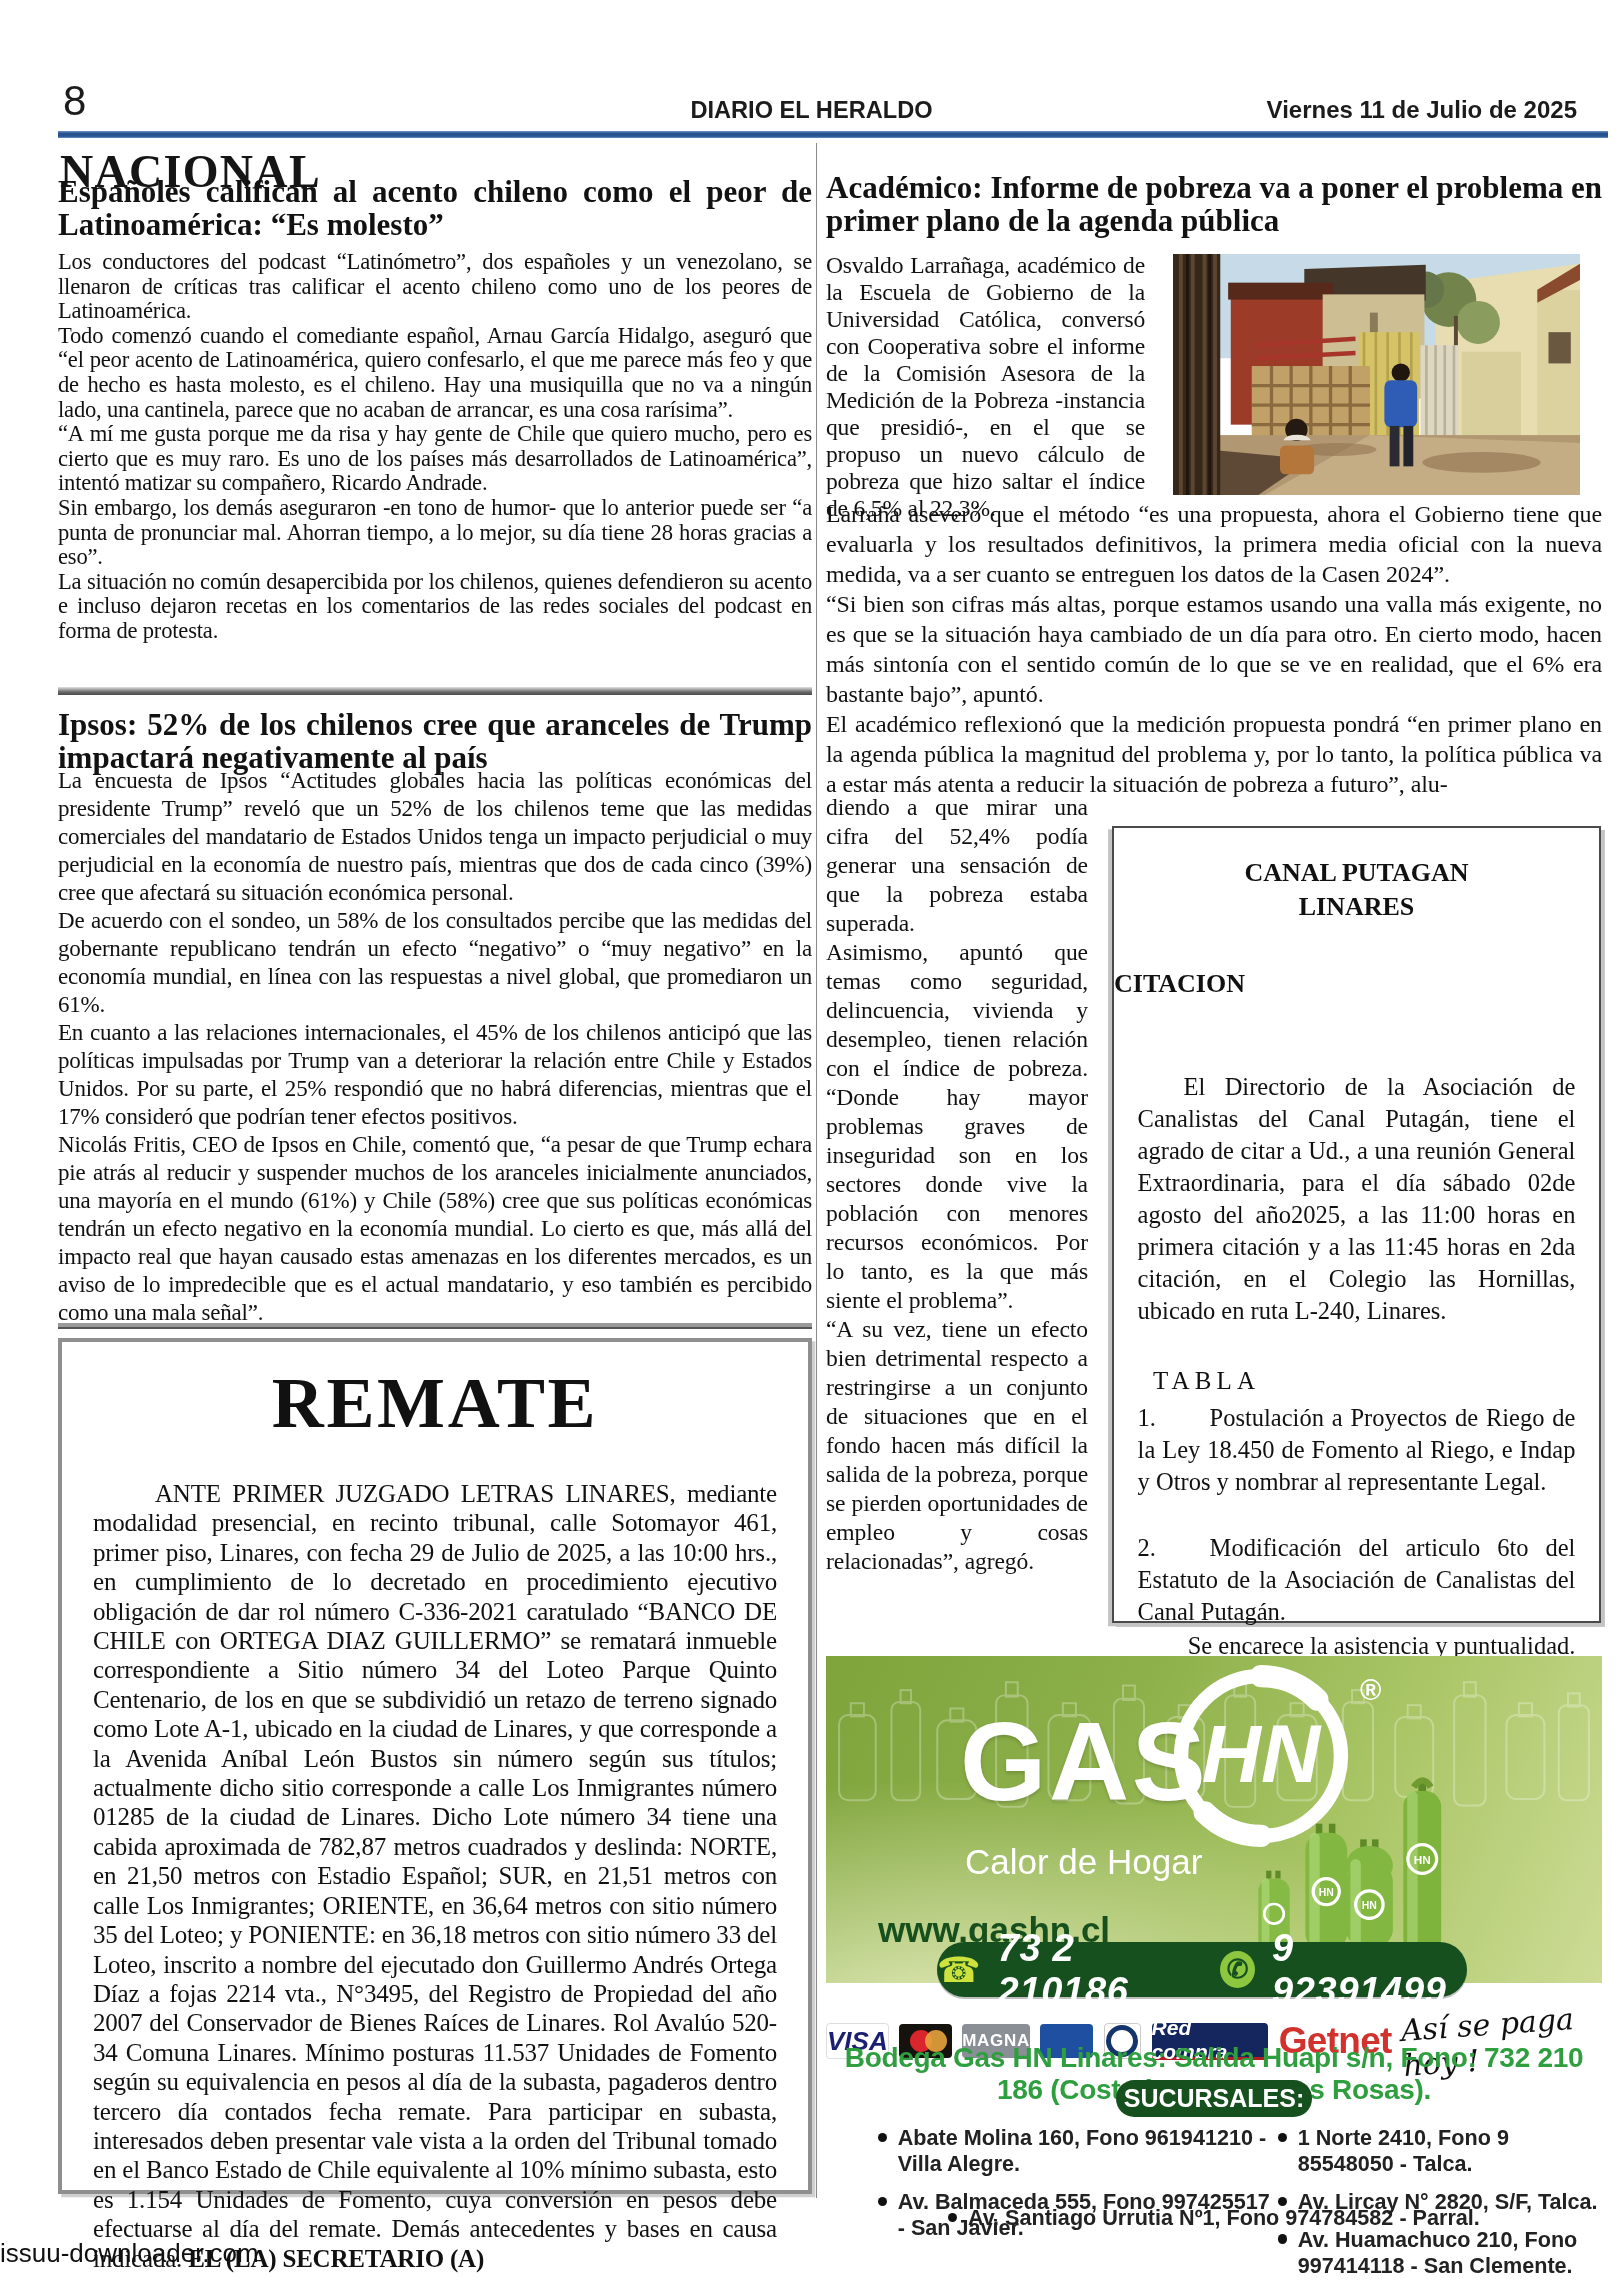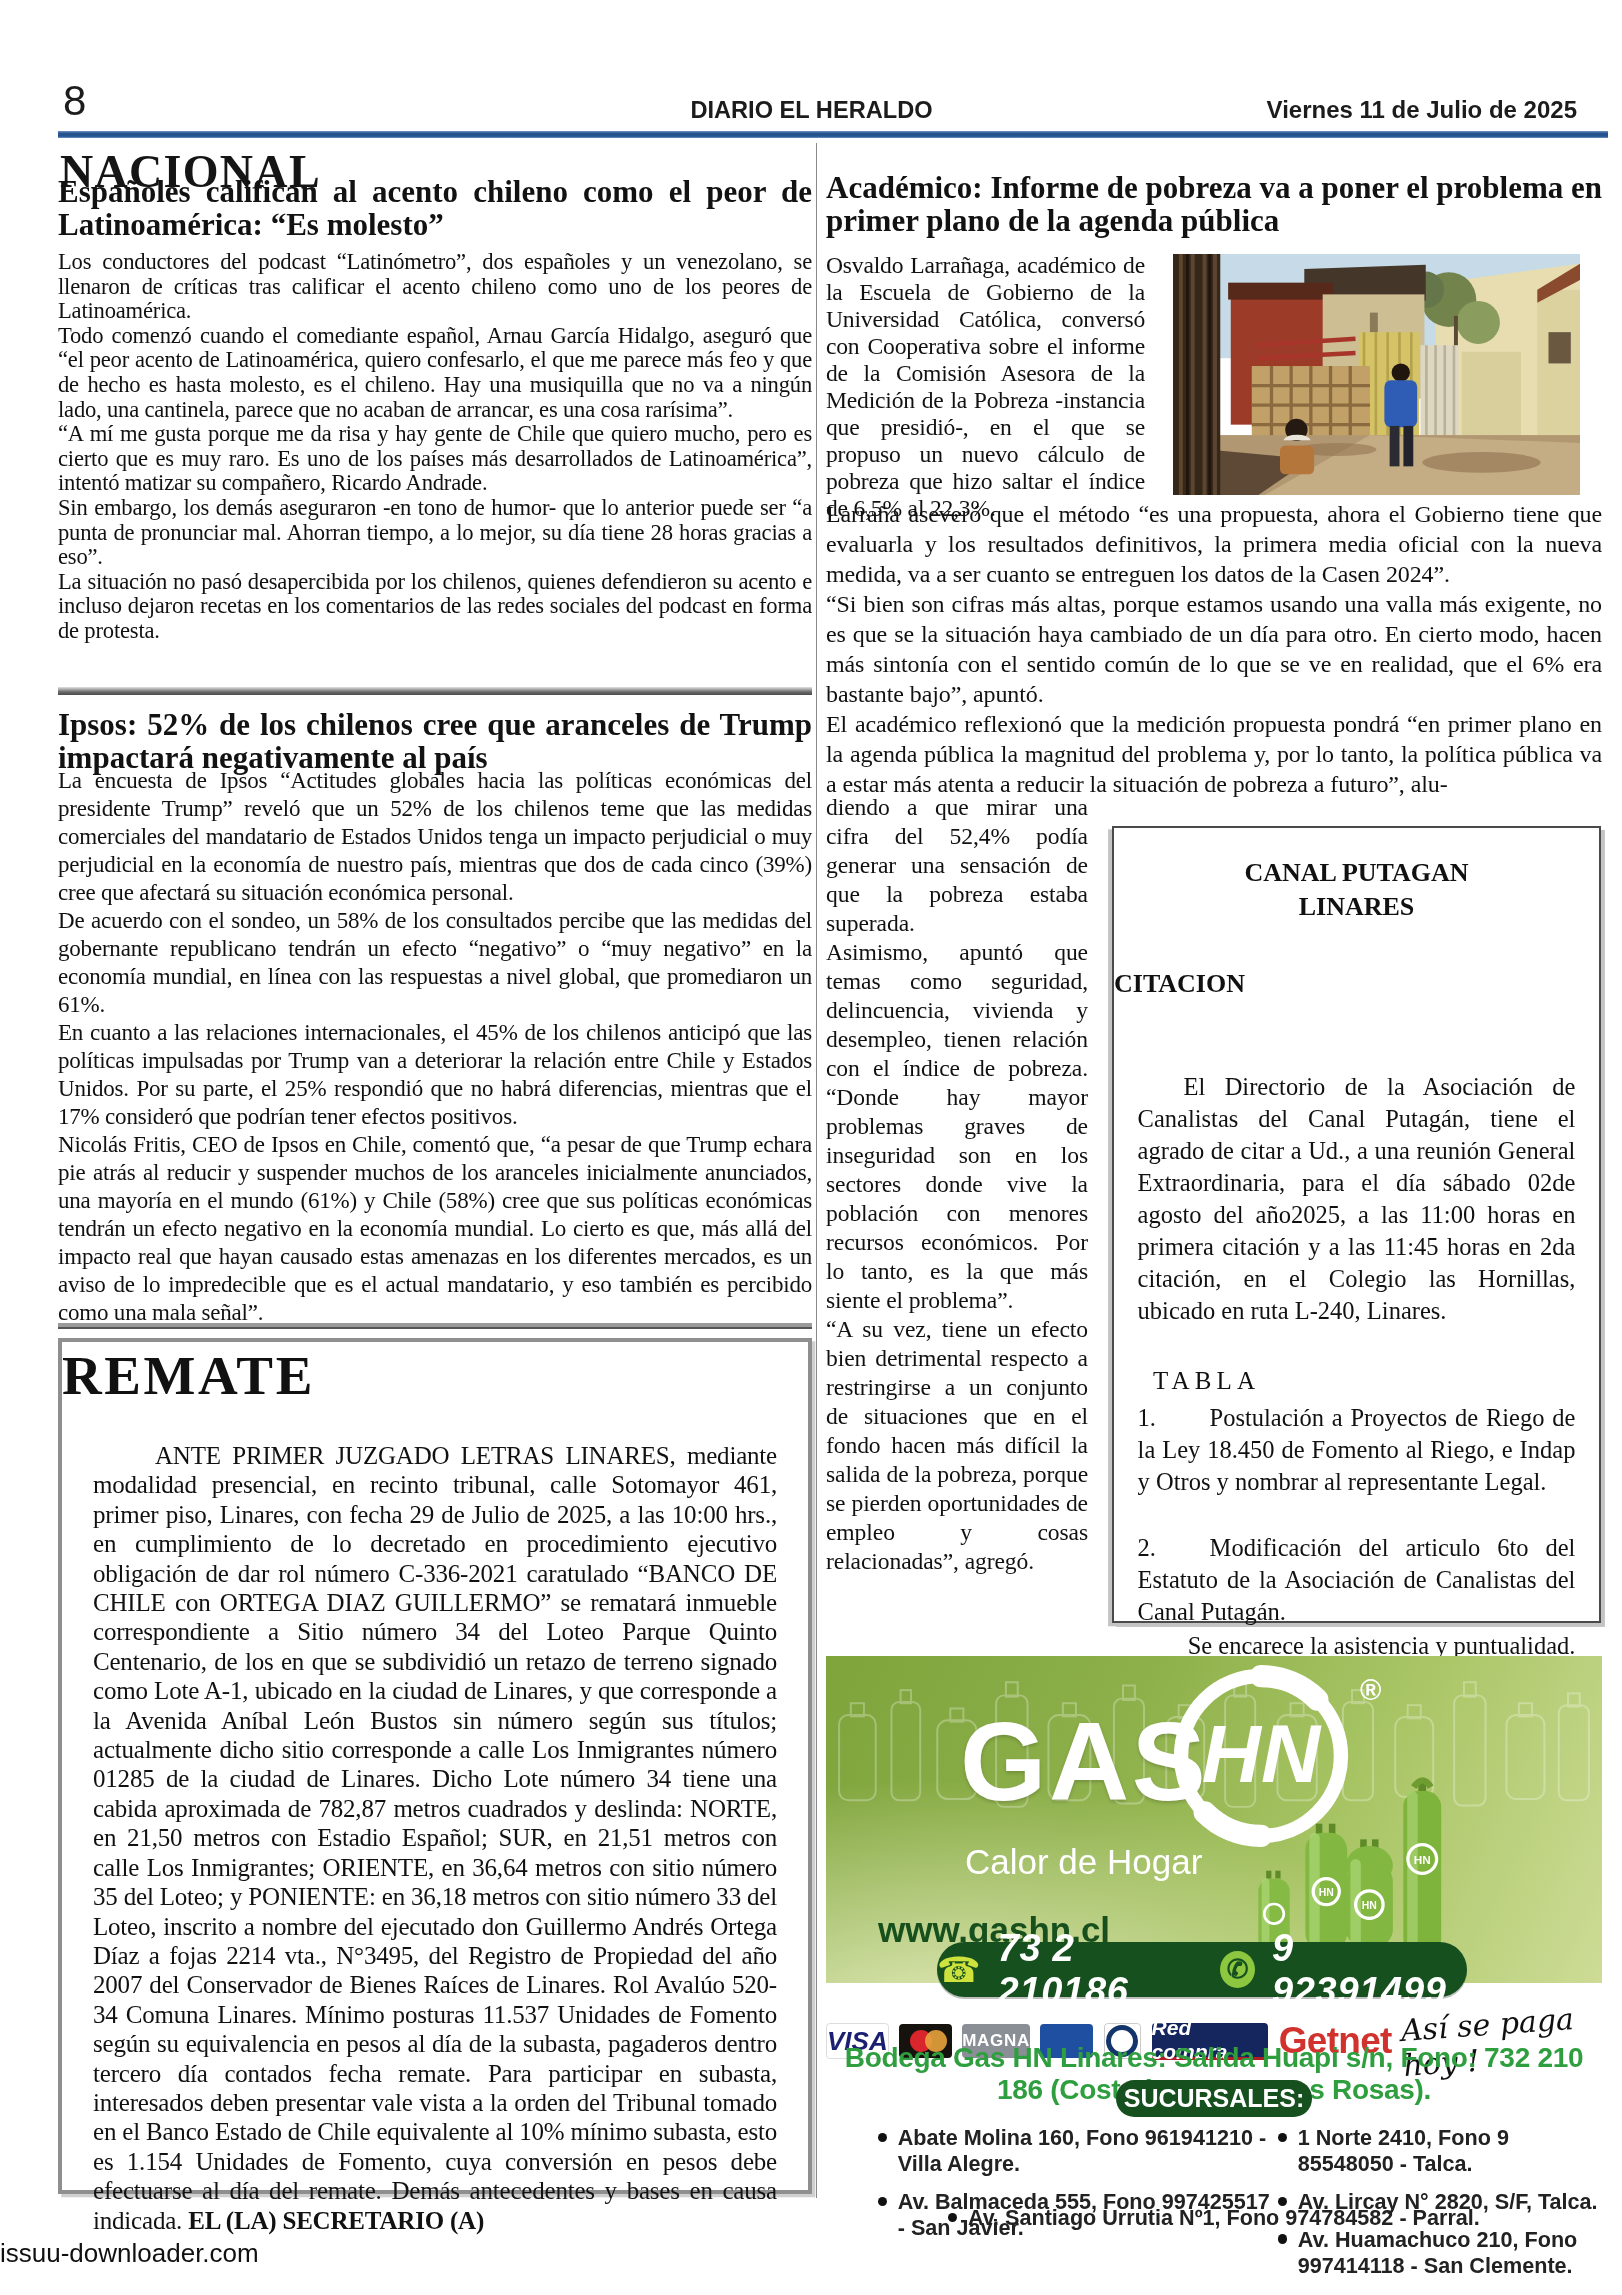--- a/index.html
+++ b/index.html
@@ -27,21 +27,21 @@
   .bar3d{position:absolute;left:58px;width:754px;height:7.9px;
          background:linear-gradient(#e2e2e2,#6b6b6b 60%,#4a4a4a);}
   #div1{top:687px;}
   #a2-head{position:absolute;left:58px;top:708px;width:754px;font-size:31px;}
   #a2-body{position:absolute;left:58px;top:767px;width:754px;font-size:23px;line-height:28px;
            letter-spacing:-0.2px;}
   #div2{top:1323px;height:3.9px;border-bottom:2.6px solid #555;background:#9a9a9a;}
   
   #remate{position:absolute;left:58px;top:1338px;width:754px;height:856px;
           border:4.6px solid #8f8f8f;box-shadow:3.3px 3.3px 0 #cfcfcf;background:#fff;box-sizing:border-box;}
-  #remate .title{margin-top:2px;font-weight:bold;font-size:55px;letter-spacing:2.6px;}
+  #remate .title{margin-top:20px;text-align:center;font-weight:bold;font-size:72px;letter-spacing:2.6px;}
   #remate .body{margin:34px 31px 0 31px;font-size:25px;line-height:29.4px;text-align:justify;
                 text-indent:62px;letter-spacing:-0.2px;}
   #remate .sig{font-weight:bold;}
   .watermark{position:absolute;left:0px;top:2238px;font-family:"Liberation Sans",sans-serif;
              font-size:26px;color:#101010;}
   
   #a3-head{position:absolute;left:826px;top:171px;width:776px;font-size:31px;}
   #a3-intro{position:absolute;left:826px;top:252px;width:319px;font-size:23.6px;line-height:27px;
             text-align:justify;letter-spacing:-0.2px;}
   #photo{position:absolute;left:1173px;top:254px;width:407px;height:241px;}
@@ -128,21 +128,21 @@
   <div class="bluerule"></div>
   <div class="colrule"></div>
   <div class="section-title">NACIONAL</div>
 
   <div id="a1-head" class="headline">Españoles califican al acento chileno como el peor de Latinoamérica: “Es molesto”</div>
   <div id="a1-body" class="bodytext">
     <p>Los conductores del podcast “Latinómetro”, dos españoles y un venezolano, se llenaron de críticas tras calificar el acento chileno como uno de los peores de Latinoamérica.</p>
     <p>Todo comenzó cuando el comediante español, Arnau García Hidalgo, aseguró que “el peor acento de Latinoamérica, quiero confesarlo, el que me parece más feo y que de hecho es hasta molesto, es el chileno. Hay una musiquilla que no va a ningún lado, una cantinela, parece que no acaban de arrancar, es una cosa rarísima”.</p>
     <p>“A mí me gusta porque me da risa y hay gente de Chile que quiero mucho, pero es cierto que es muy raro. Es uno de los países más desarrollados de Latinoamérica”, intentó matizar su compañero, Ricardo Andrade.</p>
     <p>Sin embargo, los demás aseguraron -en tono de humor- que lo anterior puede ser “a punta de pronunciar mal. Ahorran tiempo, a lo mejor, su día tiene 28 horas gracias a eso”.</p>
-    <p>La situación no pasó desapercibida por los chilenos, quienes defendieron su acento e incluso dejaron recetas en los comentarios de las redes sociales del podcast en forma de protesta.</p>
+    <p>La situación no común desapercibida por los chilenos, quienes defendieron su acento e incluso dejaron recetas en los comentarios de las redes sociales del podcast en forma de protesta.</p>
   </div>
 
   <div id="div1" class="bar3d"></div>
 
   <div id="a2-head" class="headline">Ipsos: 52% de los chilenos cree que aranceles de Trump impactará negativamente al país</div>
   <div id="a2-body" class="bodytext">
     <p>La encuesta de Ipsos “Actitudes globales hacia las políticas económicas del presidente Trump” reveló que un 52% de los chilenos teme que las medidas comerciales del mandatario de Estados Unidos tenga un impacto perjudicial o muy perjudicial en la economía de nuestro país, mientras que dos de cada cinco (39%) cree que afectará su situación económica personal.</p>
     <p>De acuerdo con el sondeo, un 58% de los consultados percibe que las medidas del gobernante republicano tendrán un efecto “negativo” o “muy negativo” en la economía mundial, en línea con las respuestas a nivel global, que promediaron un 61%.</p>
     <p>En cuanto a las relaciones internacionales, el 45% de los chilenos anticipó que las políticas impulsadas por Trump van a deteriorar la relación entre Chile y Estados Unidos. Por su parte, el 25% respondió que no habrá diferencias, mientras que el 17% consideró que podrían tener efectos positivos.</p>
     <p>Nicolás Fritis, CEO de Ipsos en Chile, comentó que, “a pesar de que Trump echara pie atrás al reducir y suspender muchos de los aranceles inicialmente anunciados, una mayoría en el mundo (61%) y Chile (58%) cree que sus políticas económicas tendrán un efecto negativo en la economía mundial. Lo cierto es que, más allá del impacto real que hayan causado estas amenazas en los diferentes mercados, es un aviso de lo impredecible que es el actual mandatario, y eso también es percibido como una mala señal”.</p>

